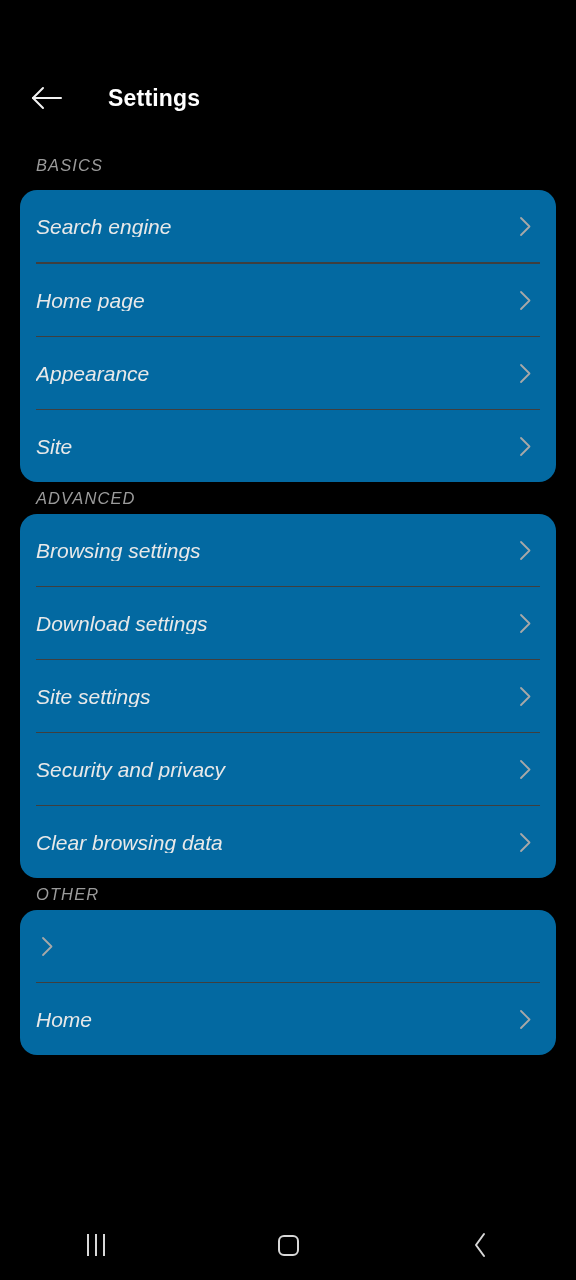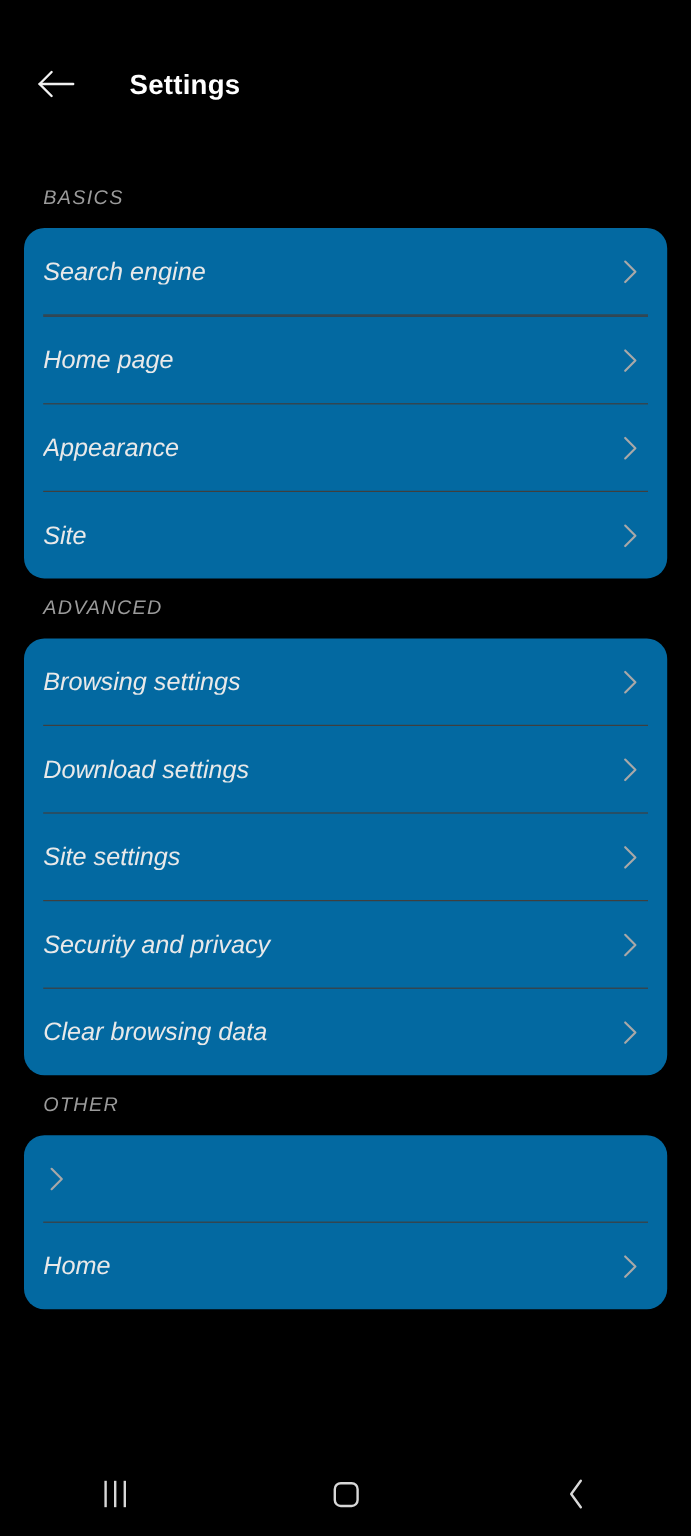--- a/index.html
+++ b/index.html
@@ -16,20 +16,21 @@
     position: relative;
   }
 
   
   .header {
     height: 140px;
     display: flex;
     align-items: center;
     padding-left: 24px;
     box-sizing: border-box;
+    margin-top: 28px;
   }
   .back-btn {
     width: 46px;
     height: 46px;
     display: flex;
     align-items: center;
     justify-content: center;
     flex: 0 0 auto;
   }
   .page-title {
@@ -51,21 +52,21 @@
     overflow: hidden;
     font-style: italic;
   }
 
   .section-label {
     color: #9b9b9b;
     font-size: 16.5px;
     letter-spacing: 1.1px;
     padding: 0 0 0 36px;
     margin: 0;
-    height: 50px;
+    height: 32px;
     display: flex;
     align-items: center;
     font-weight: normal;
   }
   .section-label.first { height: 50px; }
 
   .card {
     background: #0369a1;
     border-radius: 17px;
     margin: 0 20px;

